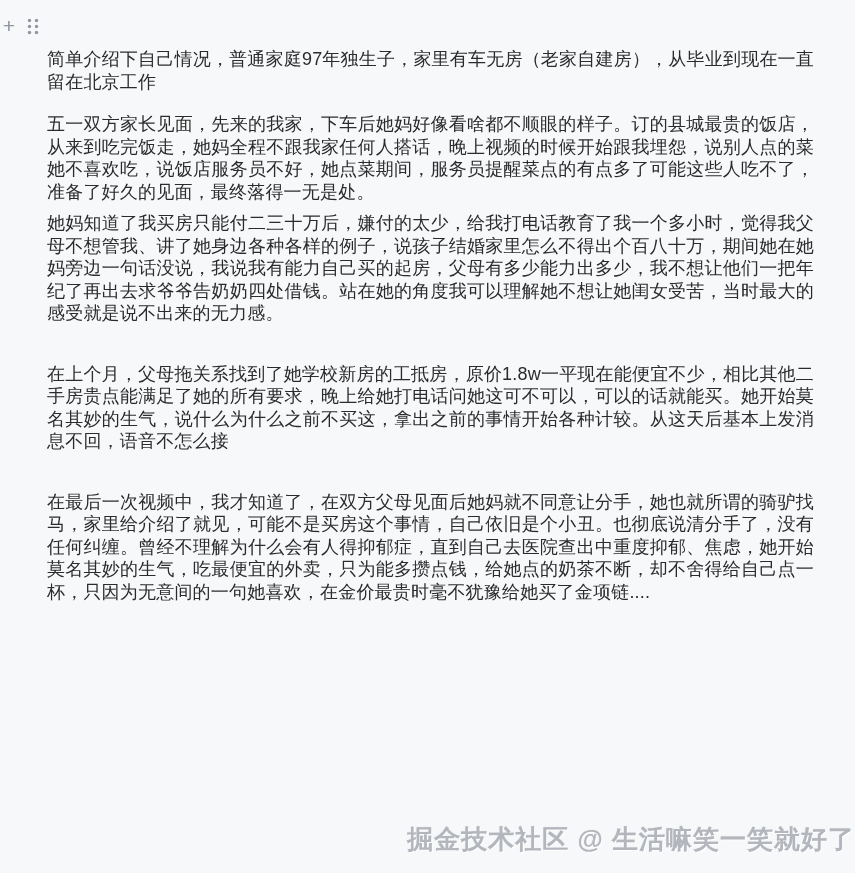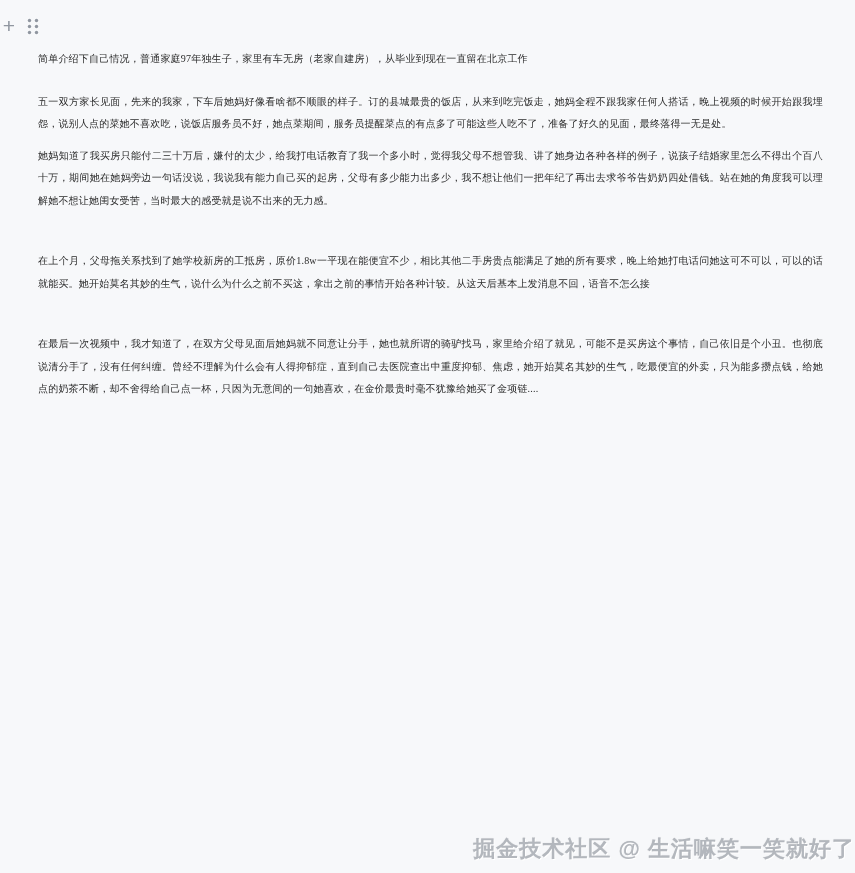--- a/index.html
+++ b/index.html
@@ -43,38 +43,37 @@
     cursor: grab;
   }
   
   .doc {
     position: absolute;
     top: 48px;
     left: 38px;
     width: 785px;
   }
   p.para {
-    margin: 0;
-    font-size: 10px;
+    margin: 9px;
+    font-size: 18px;
     line-height: 22.5px;
     letter-spacing: 0.2px;
     text-align: justify;
     word-break: break-all;
-    font-family: Liberation Serif, serif;
   }
   p.para.gap-none   { margin-top: 0; }
   p.para.gap-small  { margin-top: 9px; }
   p.para.gap-medium { margin-top: 20px; }
   p.para.gap-large  { margin-top: 38px; }
   
   .watermark {
     position: absolute;
     right: 0px;
-    bottom: 9px;
-    font-size: 22px;
+    bottom: 16px;
+    font-size: 26px;
     font-weight: 700;
     letter-spacing: 1px;
     white-space: nowrap;
     color: #b3b7bd;
     text-shadow: 1px 1px 0 #ffffff, 0 0 1px rgba(0,0,0,0.18);
   }
 </style>
 </head>
 <body>
 

